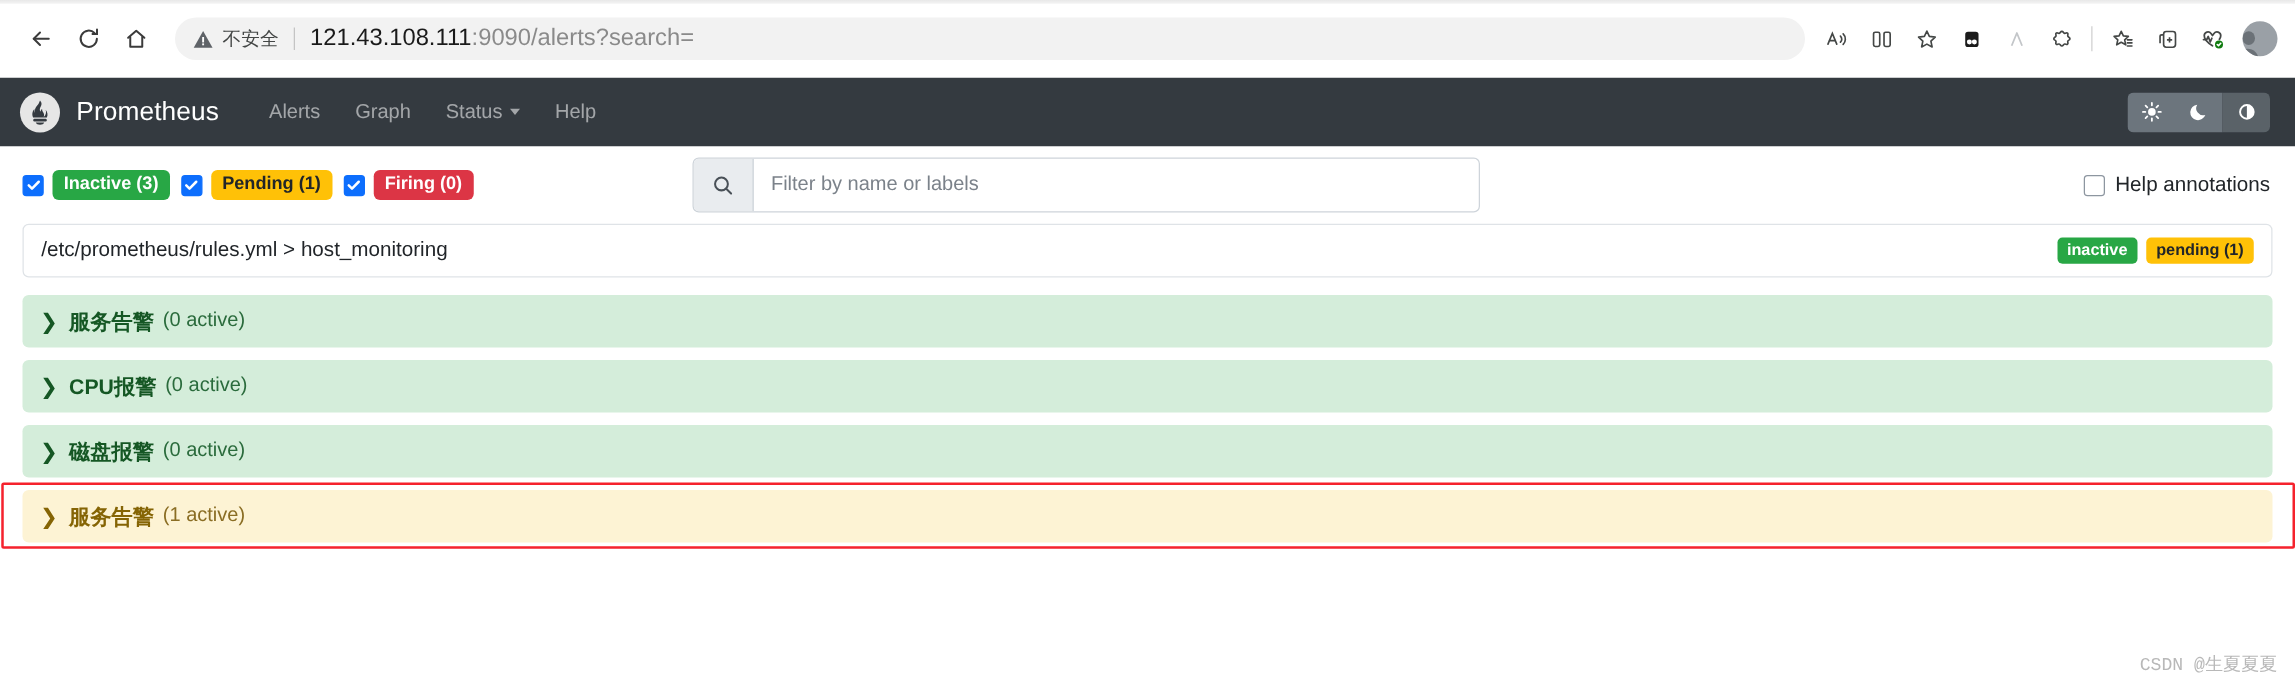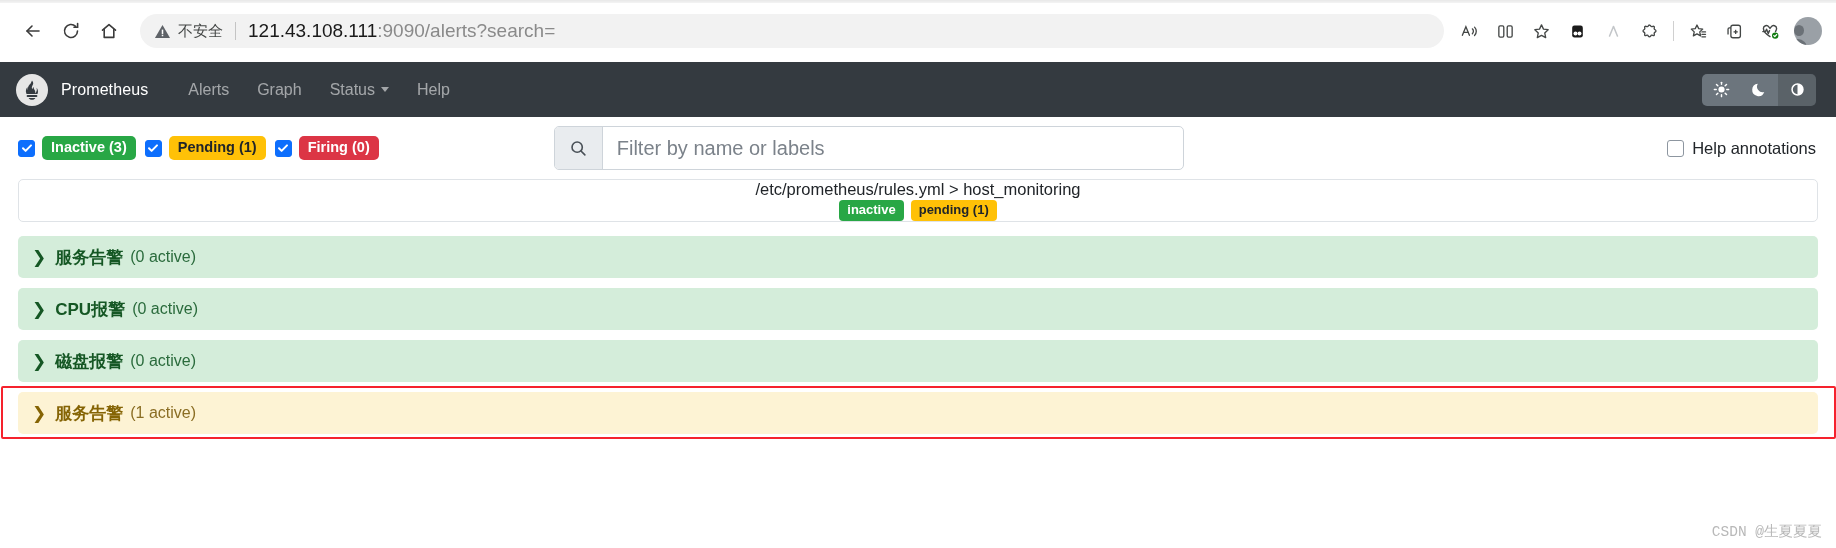--- a/index.html
+++ b/index.html
@@ -116,21 +116,21 @@
     display: flex; align-items: center; gap: 13px;
     margin-right: 26px;
   }
   .logo {
     width: 32px; height: 32px;
     border-radius: 50%;
     background: #e6e6e6;
     display: flex; align-items: center; justify-content: center;
   }
   .brand-title {
-    font-size: 16px;
+    font-size: 21px;
     color: #ffffff;
     font-weight: 400;
     letter-spacing: .1px;
   }
   .nav-links { display: flex; align-items: center; gap: 0; }
   .nav-link {
     font-size: 16px;
     color: rgba(255,255,255,.55);
     padding: 8px 14px;
     display: flex; align-items: center; gap: 6px;
@@ -208,21 +208,21 @@
     width: 48px;
     background: #e9ecef;
     border-right: 1px solid #ced4da;
     display: flex; align-items: center; justify-content: center;
     color: #495057;
   }
   .search-input {
     flex: 1 1 auto;
     border: none;
     outline: none;
-    font-size: 20px;
+    font-size: 16px;
     padding: 0 14px;
     color: #212529;
     font-family: inherit;
     background: transparent;
   }
   .search-input::placeholder { color: #7b828a; }
   .filter-spacer { flex: 1 1 auto; }
   .annotations-item {
     display: flex; align-items: center; gap: 8px;
     white-space: nowrap;
@@ -232,21 +232,20 @@
   
   .content { padding: 0 18px; }
   .rules-card {
     border: 1px solid #dfe3e7;
     border-radius: 5px;
     height: 43px;
     display: flex;
     align-items: center;
     padding: 0 14px;
     background: #ffffff;
-    flex-direction: column;
   }
   .rules-path {
     font-size: 16.5px;
     color: #212529;
   }
   .rules-spacer { flex: 1 1 auto; }
   .rules-badges { display: flex; align-items: center; gap: 7px; }
   .mini-badge {
     font-size: 13px;
     font-weight: 700;

